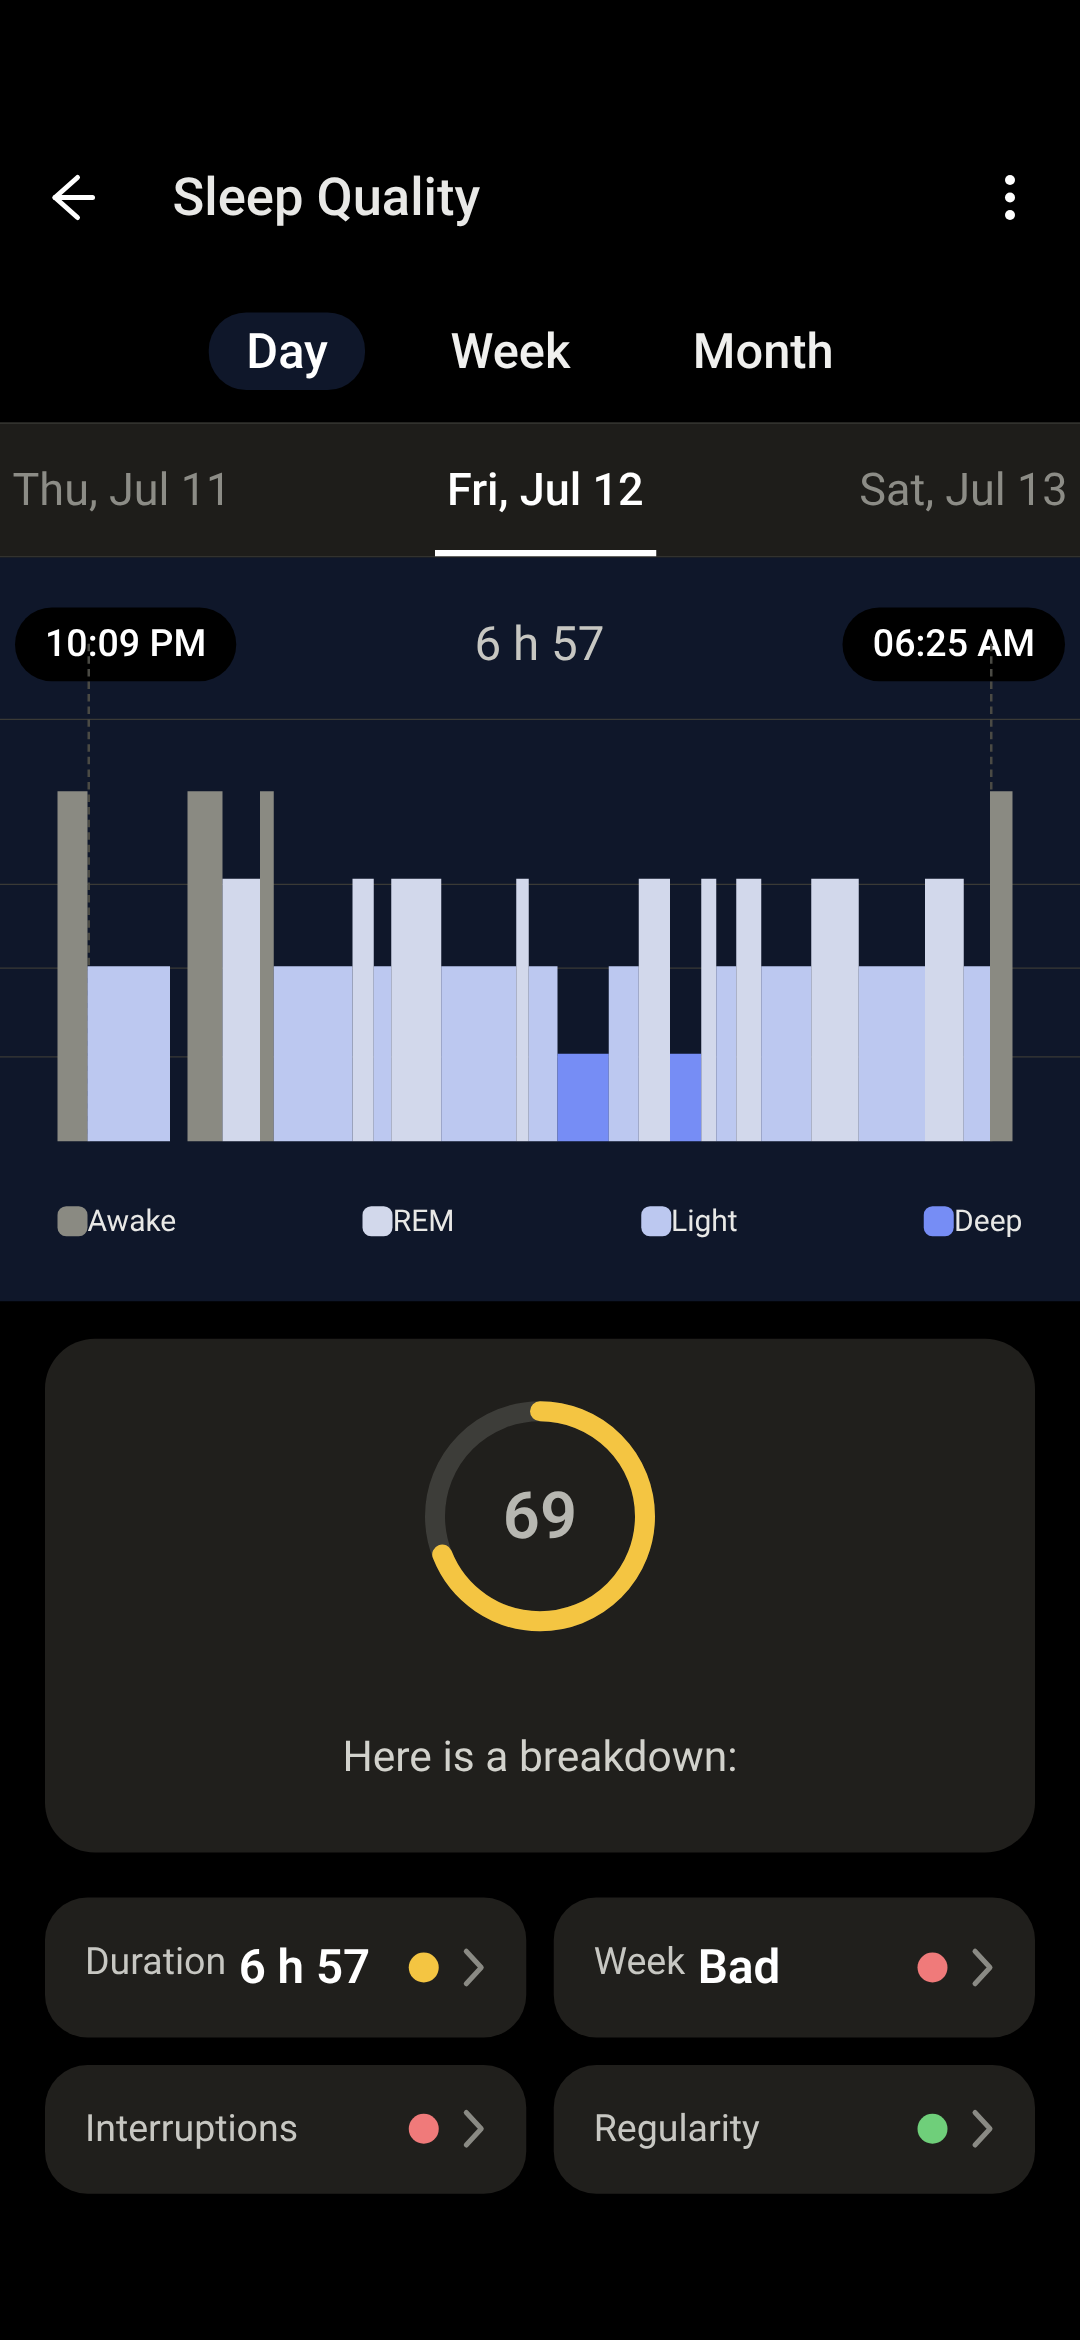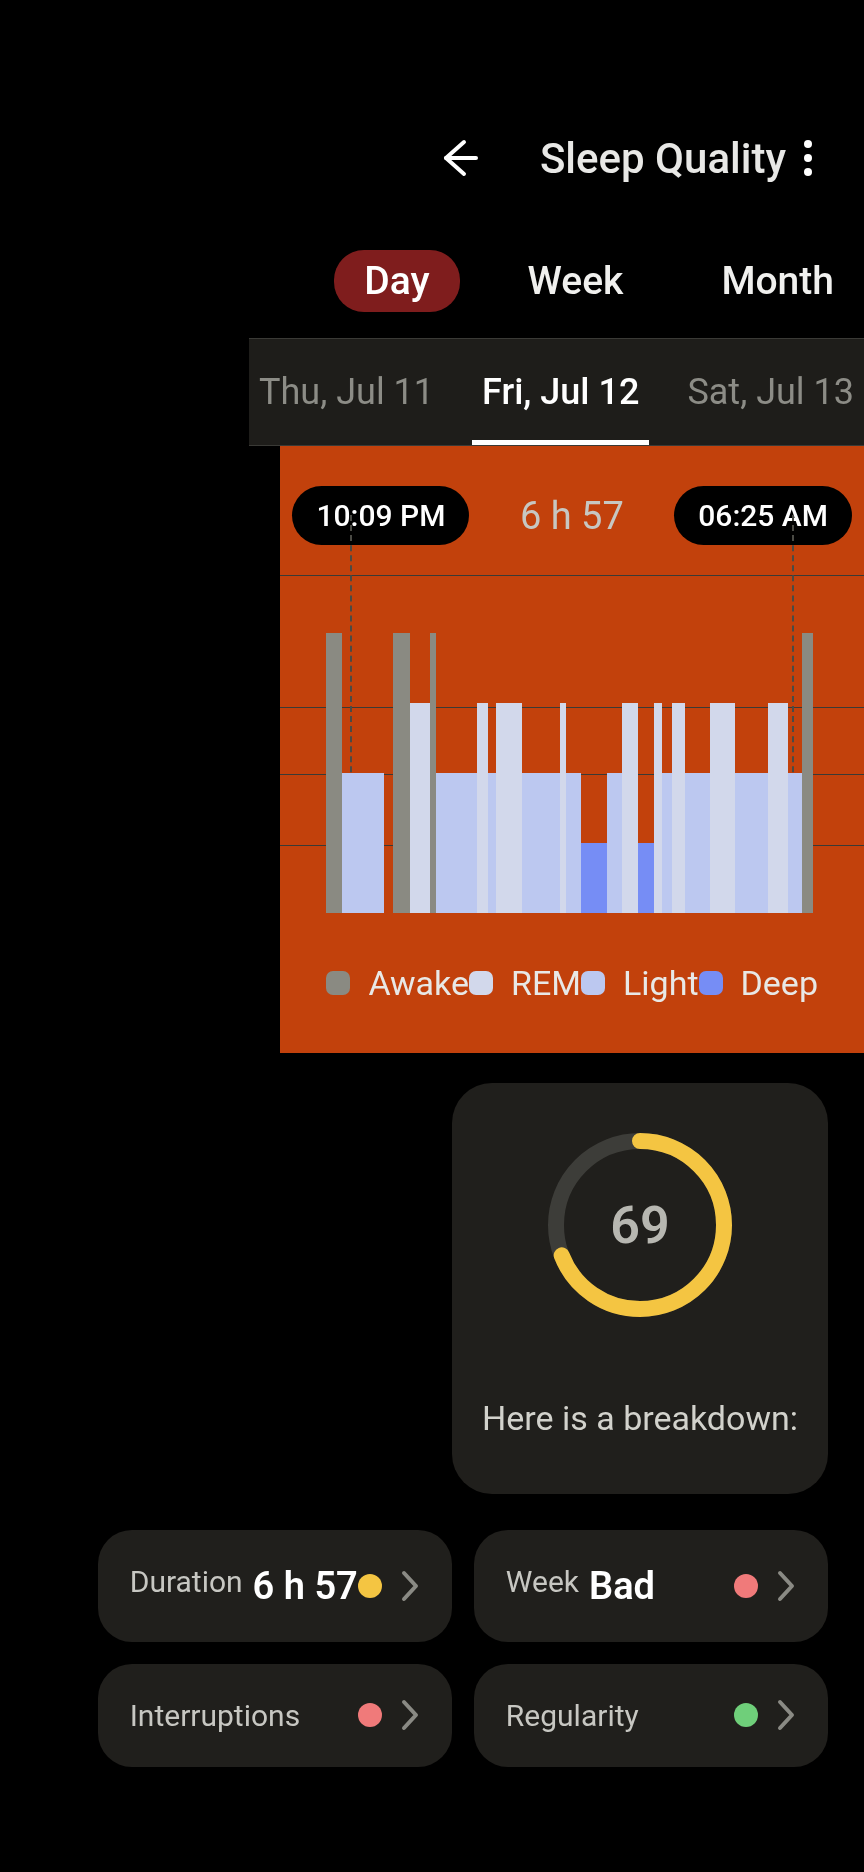--- a/index.html
+++ b/index.html
@@ -9,21 +9,20 @@
     background: #000;
     font-family: -apple-system, BlinkMacSystemFont, "Segoe UI", Roboto, sans-serif;
     color: #e8e8e6;
     overflow: hidden;
   }
   .app {
     width: 100%;
     height: 100%;
     display: flex;
     flex-direction: column;
-    align-items: flex-end;
   }
   
   .header {
     display: flex;
     align-items: center;
     padding: 30px 34px 24px 34px;
     height: 170px;
     margin-top: 70px;
   }
   .back-icon {
@@ -53,21 +52,21 @@
   }
   .tab {
     font-size: 39px;
     font-weight: 500;
     color: #f0f0ee;
     padding: 8px 30px;
     border-radius: 30px;
     cursor: pointer;
   }
   .tab.active {
-    background: #7f1d1d;
+    background: #0f172a;
     color: #fff;
   }
   
   .dates {
     display: flex;
     justify-content: space-between;
     align-items: center;
     border-top: 1px solid #3a3a36;
     border-bottom: 1px solid #3a3a36;
     background: #1e1d1a;
@@ -90,21 +89,21 @@
     content: "";
     position: absolute;
     left: 0; right: 0; bottom: -2px;
     height: 5px;
     background: #fff;
   }
   .date-left { text-align: left; }
   .date-right { text-align: right; }
   
   .chart-panel {
-    background: #c2410c;
+    background: #0f172a;
     padding: 40px 0 40px 0;
   }
   .chart-top {
     display: flex;
     align-items: center;
     justify-content: space-between;
     padding: 0 12px;
   }
   .time-pill {
     background: #000;
@@ -157,22 +156,21 @@
   .chart-end-line   { right: 70px; }
   
   .legend {
     display: flex;
     justify-content: space-between;
     padding: 50px 46px 10px 46px;
   }
   .legend-item {
     display: flex;
     align-items: center;
-    gap: 18px;
-    font-size: 34px;
+    font-size: 24px;
     color: #e8e8e6;
   }
   .swatch {
     width: 24px; height: 24px;
     border-radius: 7px;
   }
   
   .score-card {
     background: #201f1c;
     margin: 30px 36px;

